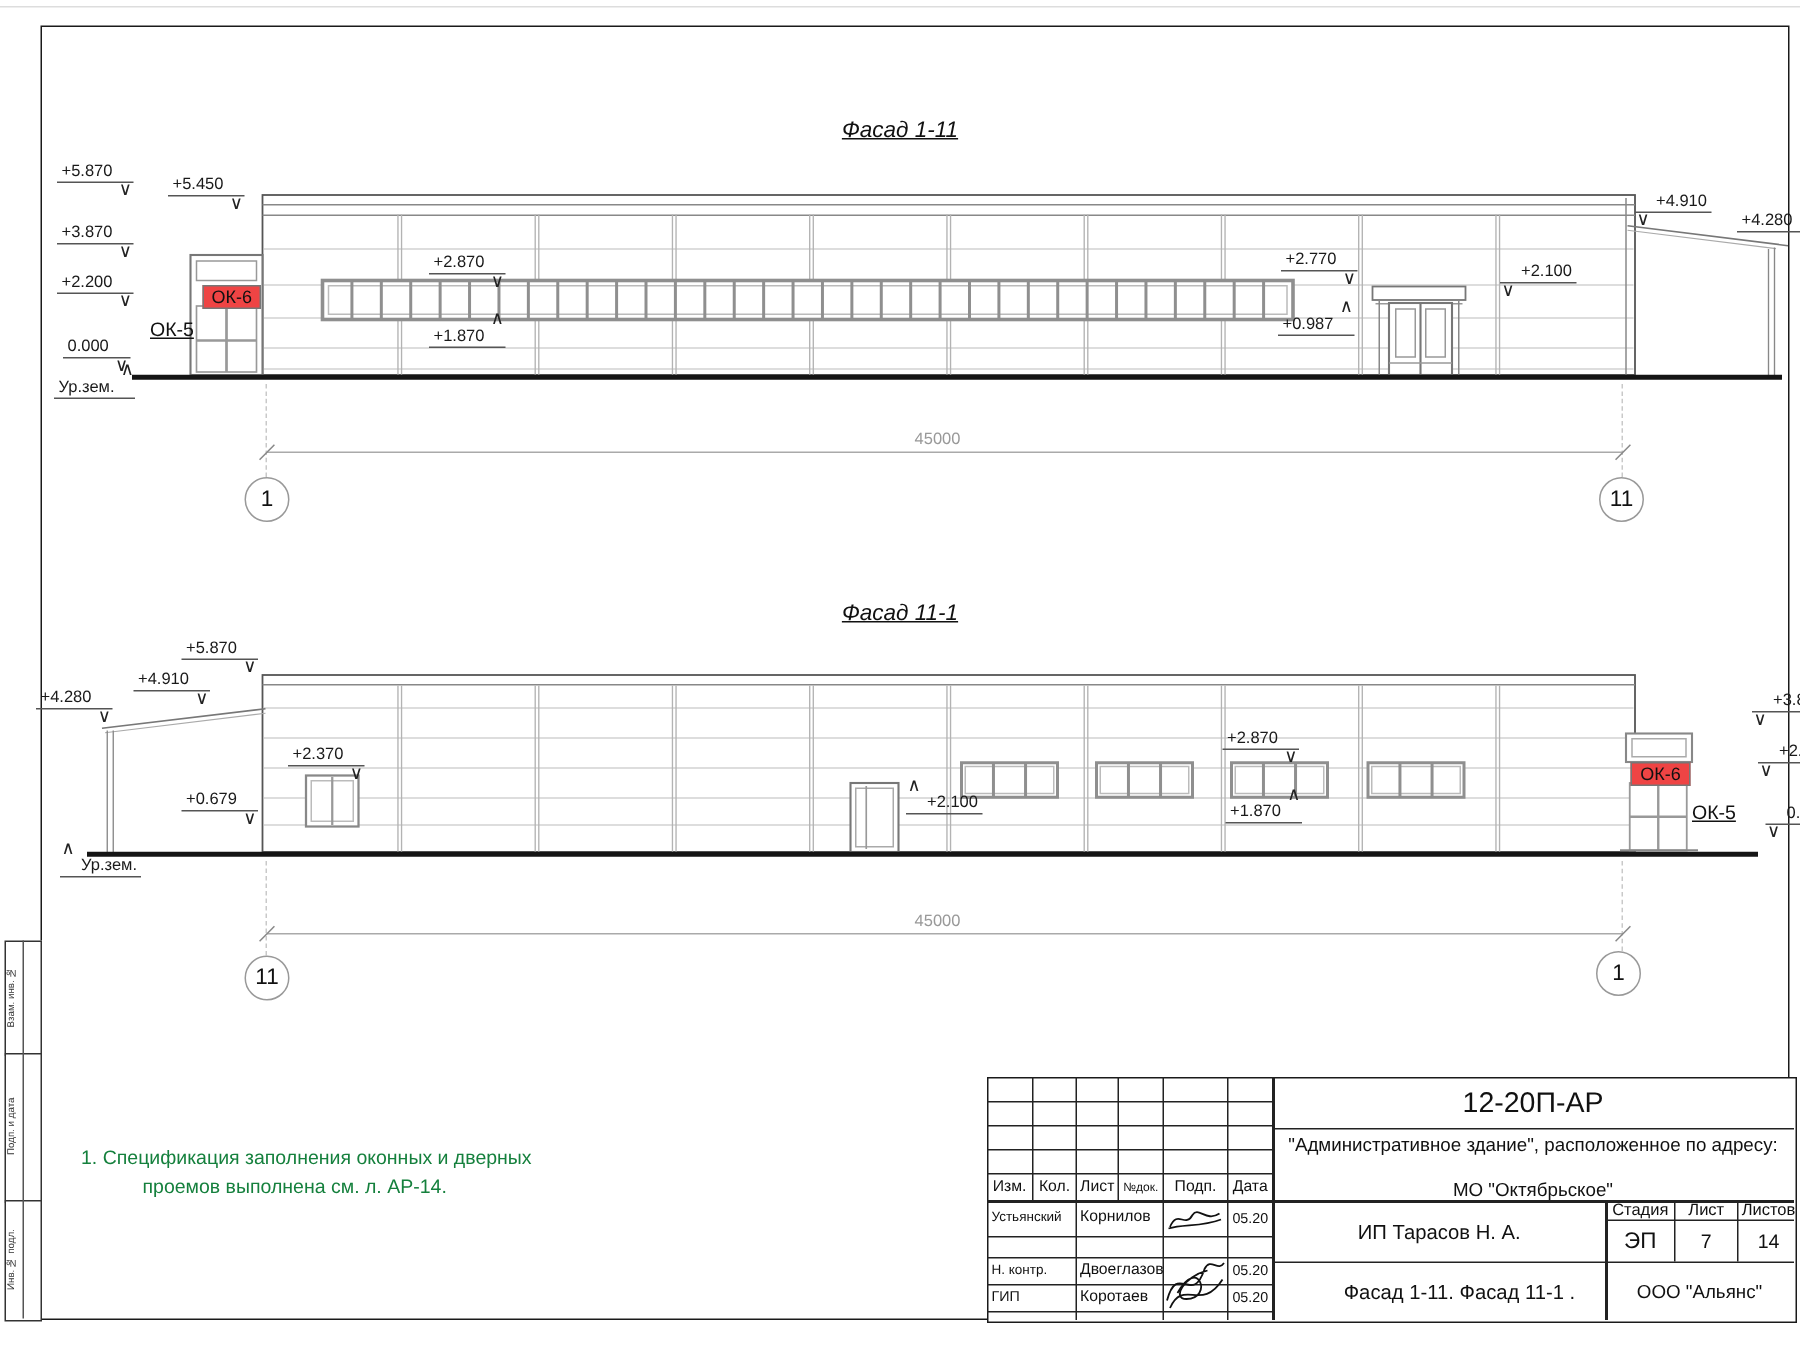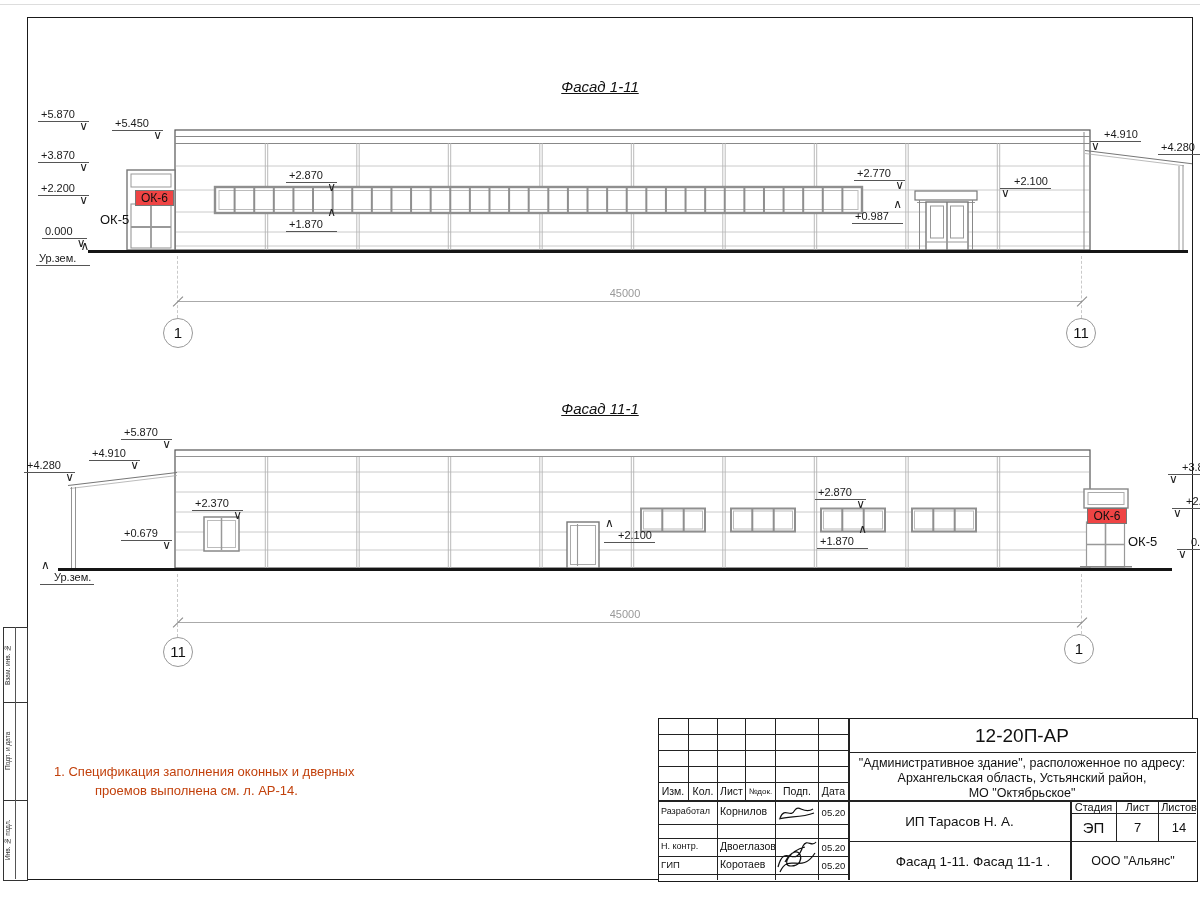--- a/index.html
+++ b/index.html
@@ -13,28 +13,28 @@
   .elev{position:absolute;font-size:11px;line-height:12px;color:#1a1a1a;border-bottom:1px solid #555;white-space:nowrap;}
   .elev.dr,.elev.ur{padding:0 14px 1px 3px;}
   .elev.dl,.elev.ul{padding:0 3px 1px 14px;}
   .chv{position:absolute;font-size:12px;line-height:10px;color:#222;font-family:"DejaVu Sans",sans-serif;}
   .dr>.chv{right:1px;bottom:-10px;} .dl>.chv{left:1px;bottom:-10px;}
   .ur>.chv{right:1px;top:-11px;}   .ul>.chv{left:1px;top:-11px;}
   .dr>.chv::after,.dl>.chv::after{content:"\2228";}
   .ur>.chv::after,.ul>.chv::after{content:"\2227";}
   .okbox{position:absolute;border:1px solid #777;background:#ef4444;text-align:center;
          font-size:12px;line-height:14px;color:#111;}
-  .oklbl{position:absolute;font-size:13px;color:#111;white-space:nowrap;}
+  .oklbl{position:absolute;font-size:13px;color:#111;white-space:nowrap;text-decoration:underline;}
   .bubble{position:absolute;width:28px;height:28px;border:1px solid #999;border-radius:50%;
           background:#fff;text-align:center;line-height:27px;font-size:15px;color:#111;}
   .dimline{position:absolute;height:1px;background:#aaa;}
   .tick{position:absolute;width:14px;height:1px;background:#888;transform:rotate(-45deg);}
   .dimtext{position:absolute;width:130px;text-align:center;font-size:11px;color:#999;}
   .extline{position:absolute;width:0;border-left:1px dashed #c9c9c9;}
-  .note{position:absolute;font-size:13px;color:#c2410c;white-space:nowrap;}
+  .note{position:absolute;font-size:13px;color:#15803d;white-space:nowrap;}
   .tb-line{position:absolute;background:#222;}
   .tb-cell{position:absolute;overflow:hidden;white-space:nowrap;color:#111;}
   .cc{display:flex;align-items:center;justify-content:center;}
   .sidebox{position:absolute;border:1.2px solid #333;background:#fff;}
   .sidetext{position:absolute;writing-mode:vertical-rl;transform:rotate(180deg);
             font-size:6.5px;color:#333;text-align:center;overflow:hidden;}
 </style>
 </head>
 <body>
 
@@ -276,40 +276,39 @@
   <div class="tb-line" style="left:848px;top:841px;width:348px;height:1.4px"></div>
   <div class="tb-line" style="left:1070px;top:813px;width:126px;height:1.2px"></div>
 
   <div class="tb-cell cc" style="left:658px;top:783px;width:30px;height:16px;font-size:10.5px">Изм.</div>
   <div class="tb-cell cc" style="left:689px;top:783px;width:28px;height:16px;font-size:10.5px">Кол.</div>
   <div class="tb-cell cc" style="left:718px;top:783px;width:27px;height:16px;font-size:10.5px">Лист</div>
   <div class="tb-cell cc" style="left:746px;top:783px;width:29px;height:16px;font-size:8px">№док.</div>
   <div class="tb-cell cc" style="left:776px;top:783px;width:42px;height:16px;font-size:10.5px">Подп.</div>
   <div class="tb-cell cc" style="left:819px;top:783px;width:29px;height:16px;font-size:10.5px">Дата</div>
 
-  <div class="tb-cell" style="left:661px;top:806px;width:55px;height:14px;font-size:9px">Разработал</div>
+  <div class="tb-cell" style="left:661px;top:806px;width:55px;height:14px;font-size:9px">Устьянский</div>
   <div class="tb-cell" style="left:720px;top:805px;width:54px;height:14px;font-size:10.5px">Корнилов</div>
   <div class="tb-cell cc" style="left:819px;top:805px;width:29px;height:14px;font-size:9.5px">05.20</div>
   <div class="tb-cell" style="left:661px;top:841px;width:55px;height:14px;font-size:9px">Н. контр.</div>
   <div class="tb-cell" style="left:720px;top:840px;width:56px;height:14px;font-size:10.5px">Двоеглазов</div>
   <div class="tb-cell cc" style="left:819px;top:840px;width:29px;height:14px;font-size:9.5px">05.20</div>
   <div class="tb-cell" style="left:661px;top:859px;width:55px;height:14px;font-size:9.5px">ГИП</div>
   <div class="tb-cell" style="left:720px;top:858px;width:54px;height:14px;font-size:10.5px">Коротаев</div>
   <div class="tb-cell cc" style="left:819px;top:858px;width:29px;height:14px;font-size:9.5px">05.20</div>
 
   <svg class="abs" style="left:777px;top:803px" width="40" height="20">
     <path d="M3 15 C 8 3, 13 16, 18 7 C 22 1, 27 12, 36 6 M2 16 C 12 13, 24 15, 37 10" stroke="#111" stroke-width="1.2" fill="none"></path>
   </svg>
   <svg class="abs" style="left:774px;top:835px" width="44" height="42">
     <path d="M4 32 C 11 6, 21 36, 29 11 C 33 3, 38 13, 42 7 M6 37 C 15 17, 27 40, 41 18 M11 27 C 25 2, 35 31, 17 31 C 7 31, 15 16, 31 12" stroke="#111" stroke-width="1.2" fill="none"></path>
   </svg>
 
   <div class="tb-cell cc" style="left:850px;top:720px;width:344px;height:31px;font-size:19px">12-20П-АР</div>
   <div class="tb-cell cc" style="left:850px;top:755px;width:344px;height:15px;font-size:12.5px">"Административное здание", расположенное по адресу:</div>
-  <div class="tb-cell cc" style="left:850px;top:770px;width:344px;height:15px;font-size:12.5px">Архангельская область, Устьянский район,</div>
   <div class="tb-cell cc" style="left:850px;top:785px;width:344px;height:15px;font-size:12.5px">МО "Октябрьское"</div>
   <div class="tb-cell cc" style="left:850px;top:802px;width:219px;height:38px;font-size:13.5px">ИП Тарасов Н. А.</div>
   <div class="tb-cell cc" style="left:850px;top:843px;width:246px;height:36px;font-size:13.5px">Фасад 1-11. Фасад 11-1 .</div>
   <div class="tb-cell cc" style="left:1071px;top:800px;width:45px;height:13px;font-size:11px">Стадия</div>
   <div class="tb-cell cc" style="left:1117px;top:800px;width:41px;height:13px;font-size:11px">Лист</div>
   <div class="tb-cell cc" style="left:1159px;top:800px;width:40px;height:13px;font-size:11px">Листов</div>
   <div class="tb-cell cc" style="left:1071px;top:814px;width:45px;height:26px;font-size:15px">ЭП</div>
   <div class="tb-cell cc" style="left:1117px;top:814px;width:41px;height:26px;font-size:13px">7</div>
   <div class="tb-cell cc" style="left:1159px;top:814px;width:40px;height:26px;font-size:13px">14</div>
   <div class="tb-cell cc" style="left:1071px;top:843px;width:124px;height:36px;font-size:12.5px">ООО "Альянс"</div>

